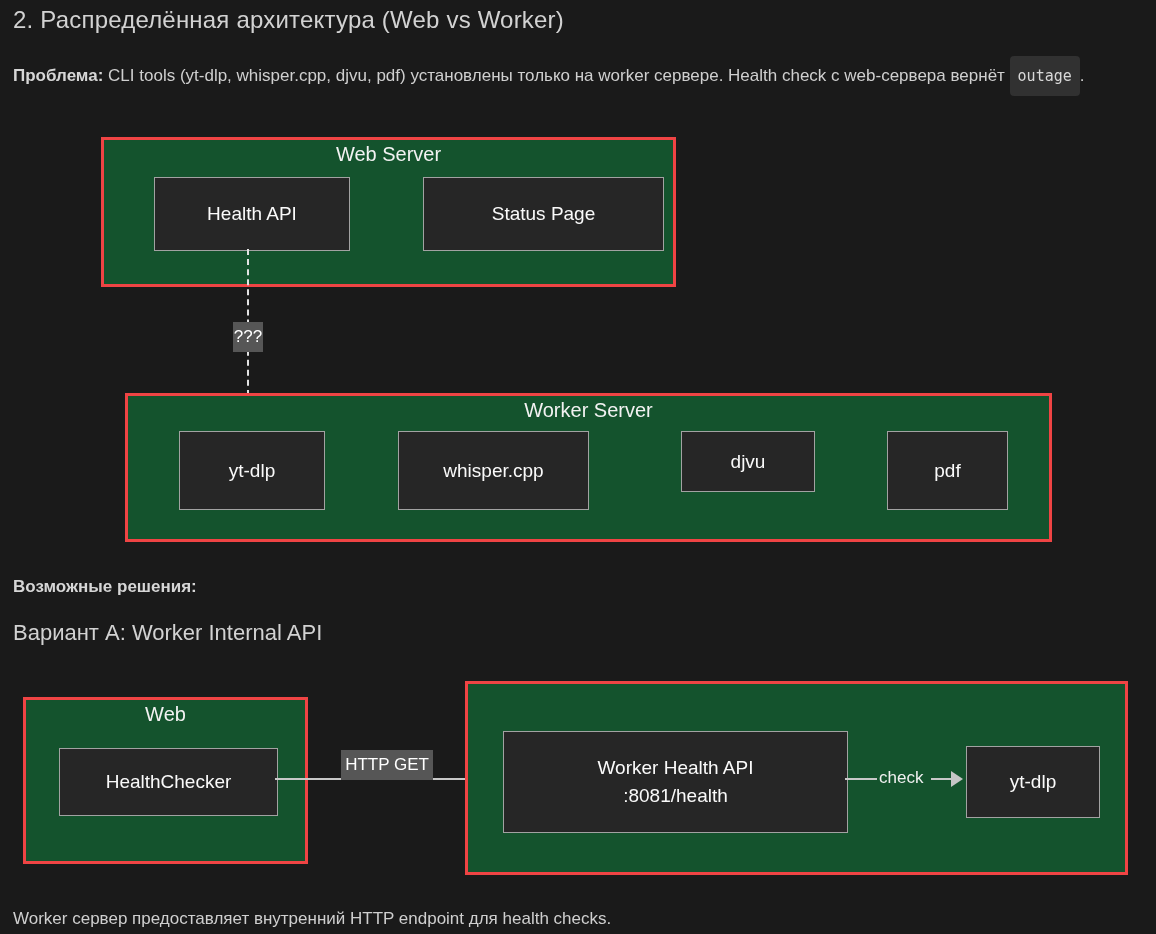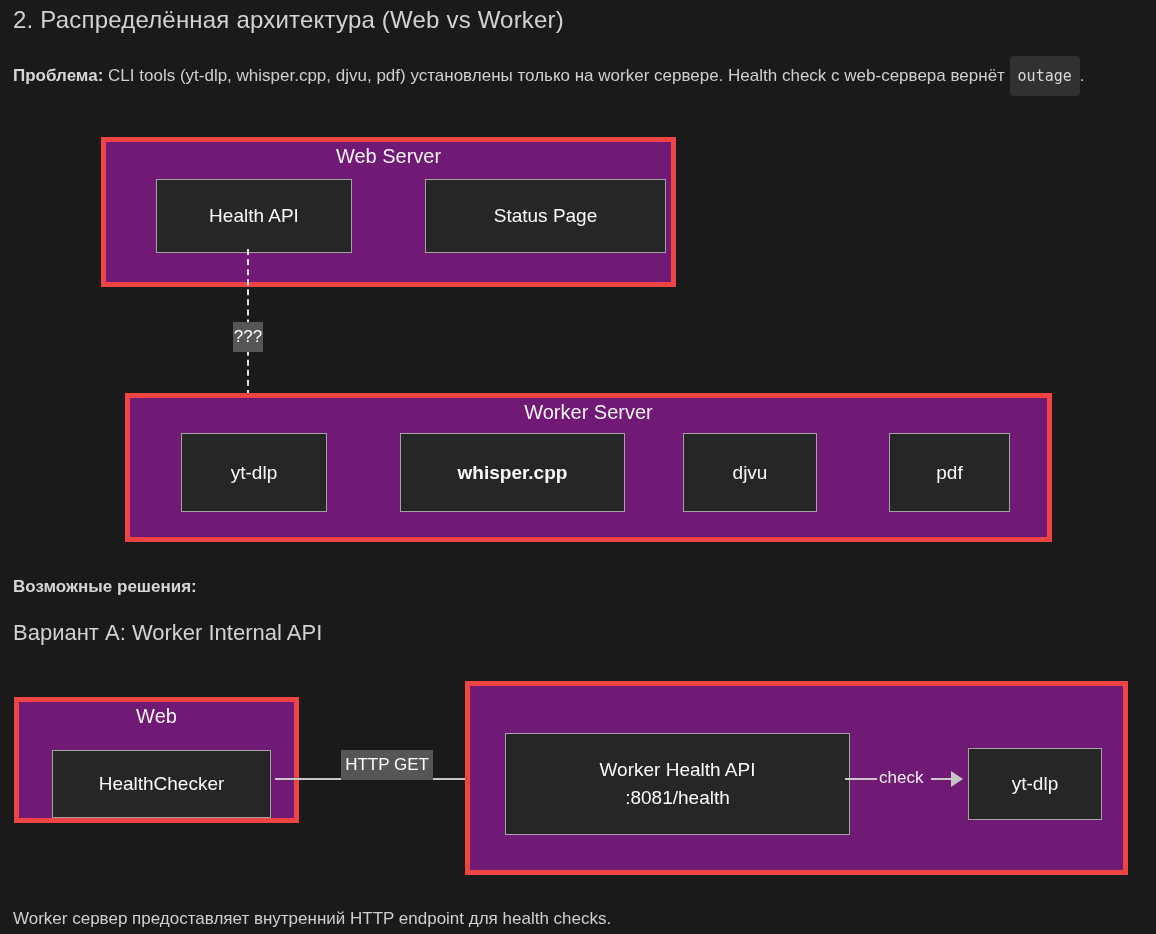--- a/index.html
+++ b/index.html
@@ -5,21 +5,21 @@
   html,body{margin:0;padding:0;background:#1a1a1a;}
   #page{position:relative;width:1156px;height:934px;background:#1a1a1a;overflow:hidden;
         font-family:"Liberation Sans","DejaVu Sans",sans-serif;color:#cfcfcf;}
   .abs{position:absolute;}
   .h2{font-size:24px;font-weight:400;color:#d2d2d2;letter-spacing:0.2px;}
   .para{font-size:17px;line-height:26px;color:#cfcfcf;}
   .bold{font-weight:700;color:#d6d6d6;}
   .code-chip{display:inline-block;background:#313131;border-radius:4px;padding:7px 8px;
              font-family:"DejaVu Sans Mono","Liberation Mono",monospace;font-size:15px;color:#d8d8d8;}
   .h3{font-size:22px;font-weight:400;color:#d2d2d2;}
-  .cluster{position:absolute;background:#701a75;border:5px solid #ef4444;box-sizing:border-box;}
+  .cluster{position:absolute;background:#14532d;border:3px solid #ef4444;box-sizing:border-box;}
   .cluster-title{position:absolute;top:3px;left:0;width:100%;text-align:center;
                  font-size:20px;color:#f2f2f2;}
   .node{position:absolute;background:#262626;border:1px solid #a2a2a2;box-sizing:border-box;
         display:flex;align-items:center;justify-content:center;text-align:center;
         font-size:19px;color:#fafafa;line-height:28px;}
   .edge-h{position:absolute;height:2px;background:#c8c8c8;}
   .edge-dashed-v{position:absolute;width:0;border-left:2px dashed #e3e3e3;}
   .arrow-down{position:absolute;width:0;height:0;border-left:8px solid transparent;
               border-right:8px solid transparent;border-top:12px solid #c6c6c6;}
   .arrow-right{position:absolute;width:0;height:0;border-top:8px solid transparent;
@@ -45,29 +45,29 @@
     <div class="node" style="left:319px;top:37px;width:241px;height:74px;">Status Page</div>
   </div>
 
   <div class="edge-dashed-v" style="left:247px;top:249px;height:167px;"></div>
   <div class="arrow-down" style="left:240px;top:414px;"></div>
   <div class="edge-label-box" style="left:233px;top:322px;width:30px;height:30px;">???</div>
 
   <div class="cluster" style="left:125px;top:393px;width:927px;height:149px;">
     <div class="cluster-title">Worker Server</div>
     <div class="node" style="left:51px;top:35px;width:146px;height:79px;">yt-dlp</div>
-    <div class="node" style="left:270px;top:35px;width:225px;height:79px;font-weight:bold;">whisper.cpp</div>
-    <div class="node" style="left:553px;top:35px;width:134px;height:79px;">djvu</div>
+    <div class="node" style="left:270px;top:35px;width:191px;height:79px;">whisper.cpp</div>
+    <div class="node" style="left:553px;top:35px;width:134px;height:61px;">djvu</div>
     <div class="node" style="left:759px;top:35px;width:121px;height:79px;">pdf</div>
   </div>
 
   <div class="abs para bold" style="left:13px;top:574px;">Возможные решения:</div>
   <div class="abs h3" style="left:13px;top:620px;">Вариант A: Worker Internal API</div>
 
-  <div class="cluster" style="left:14px;top:697px;width:285px;height:126px;">
+  <div class="cluster" style="left:23px;top:697px;width:285px;height:167px;">
     <div class="cluster-title">Web</div>
     <div class="node" style="left:33px;top:48px;width:219px;height:68px;">HealthChecker</div>
   </div>
 
   <div class="edge-h" style="left:275px;top:778px;width:66px;"></div>
   <div class="edge-label-box" style="left:341px;top:750px;width:92px;height:30px;">HTTP GET</div>
   <div class="edge-h" style="left:433px;top:778px;width:54px;"></div>
   <div class="arrow-right" style="left:487px;top:771px;"></div>
 
   <div class="cluster" style="left:465px;top:681px;width:663px;height:194px;">

